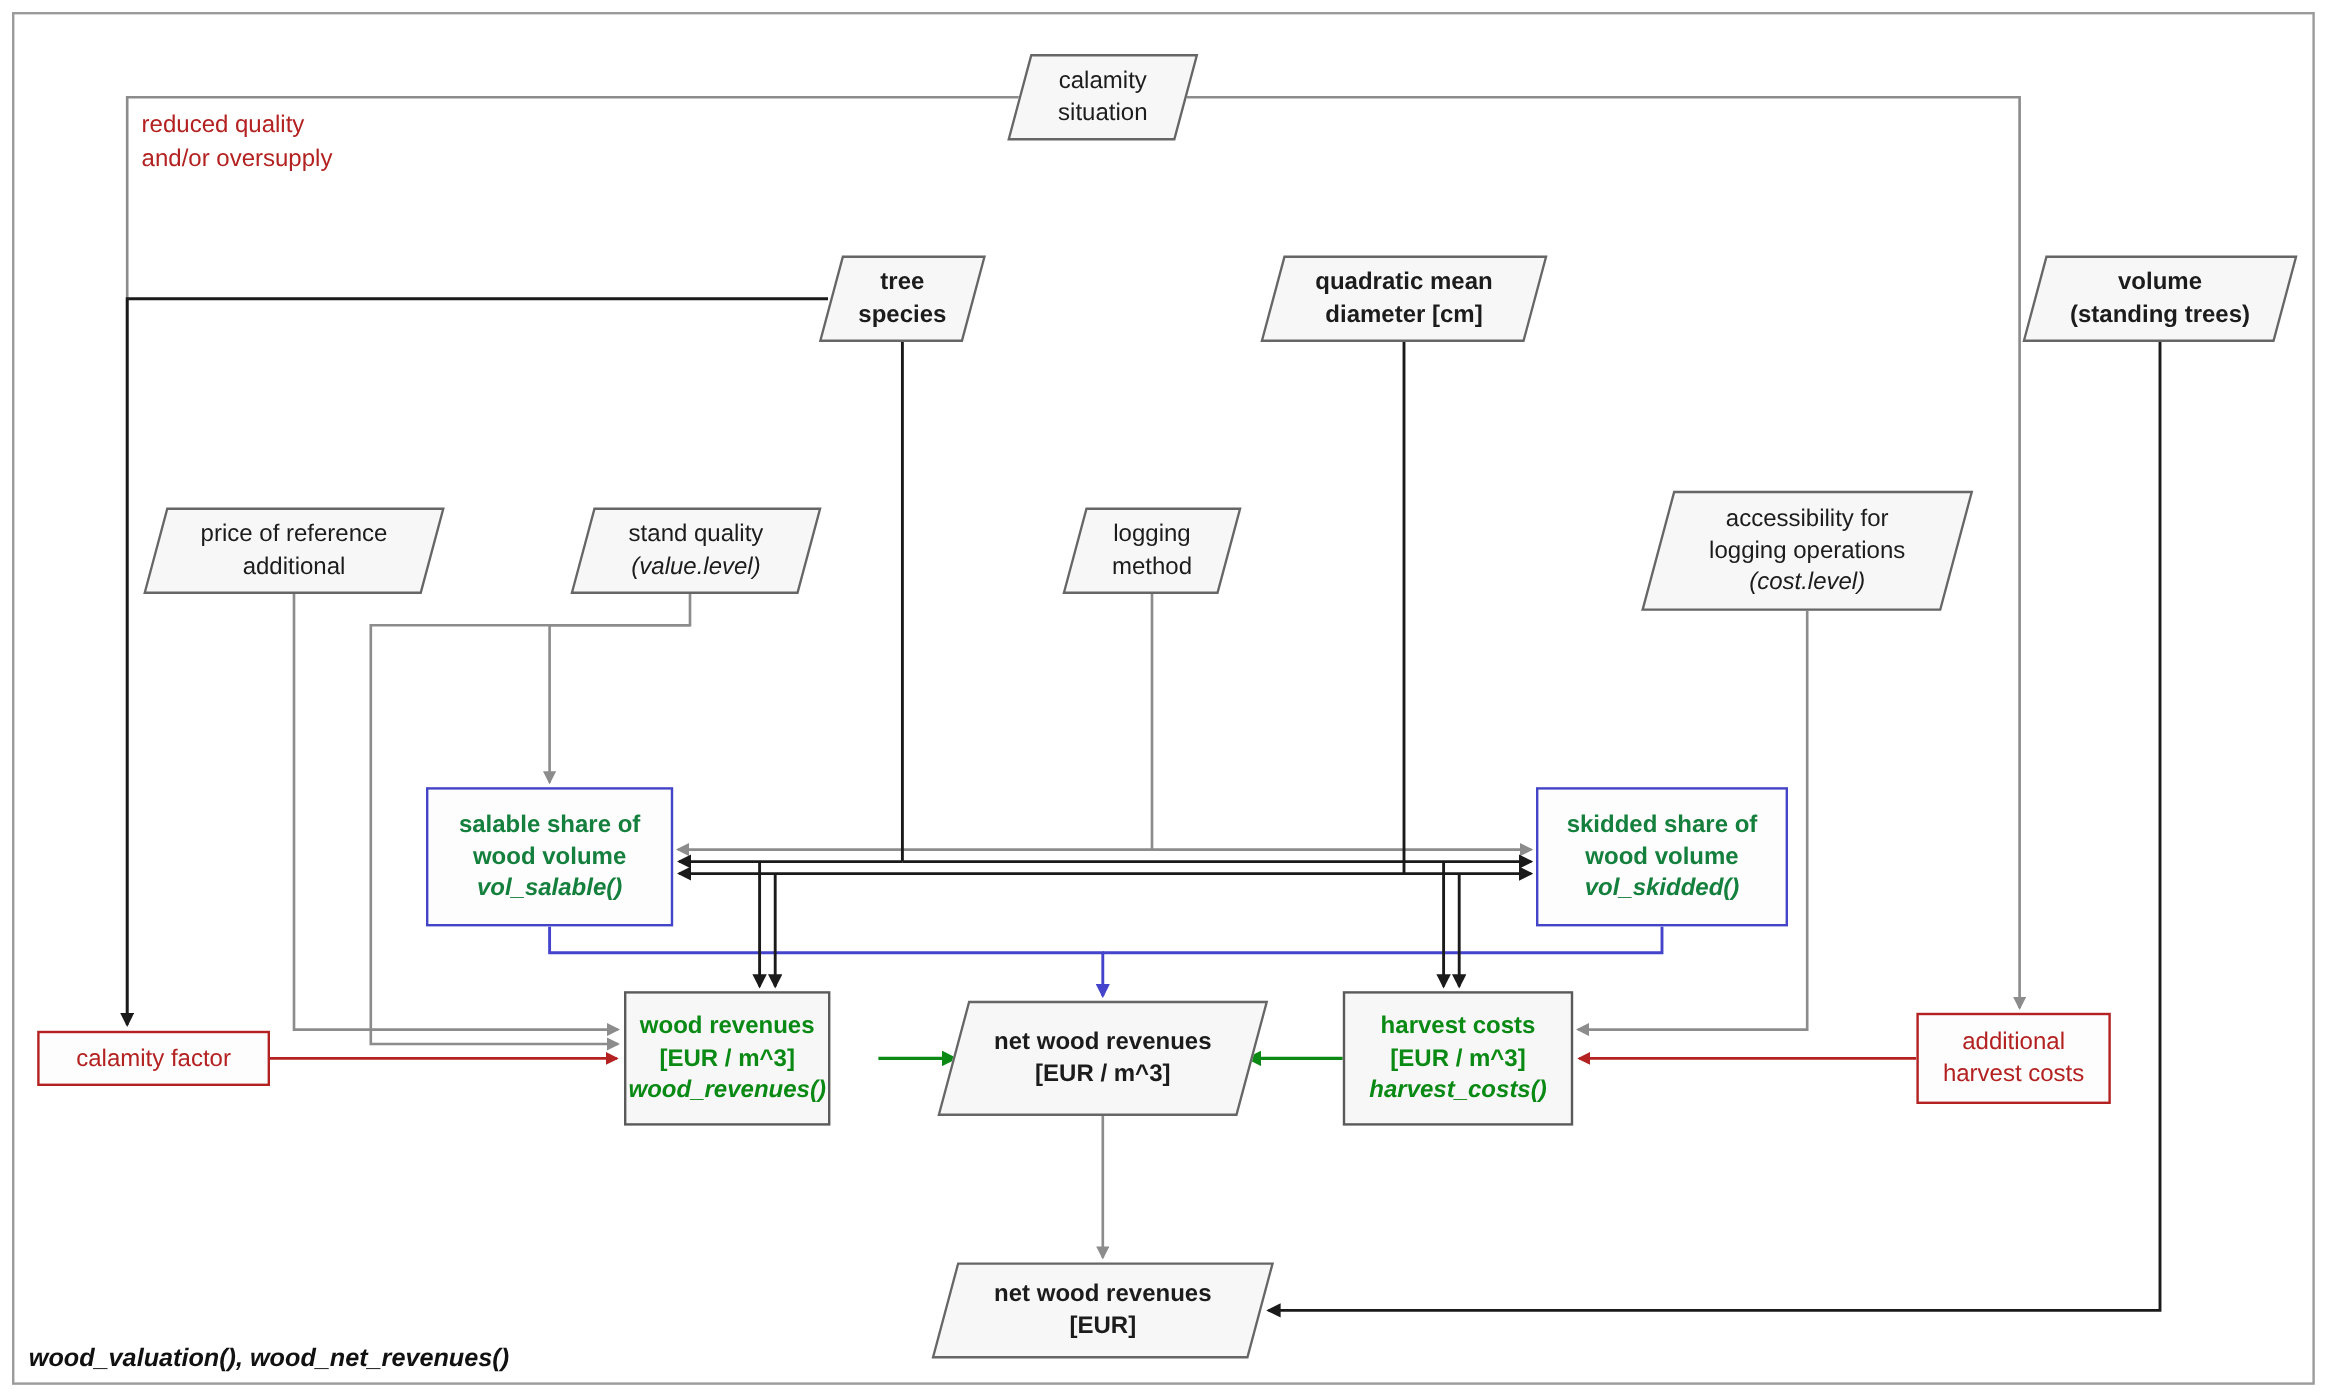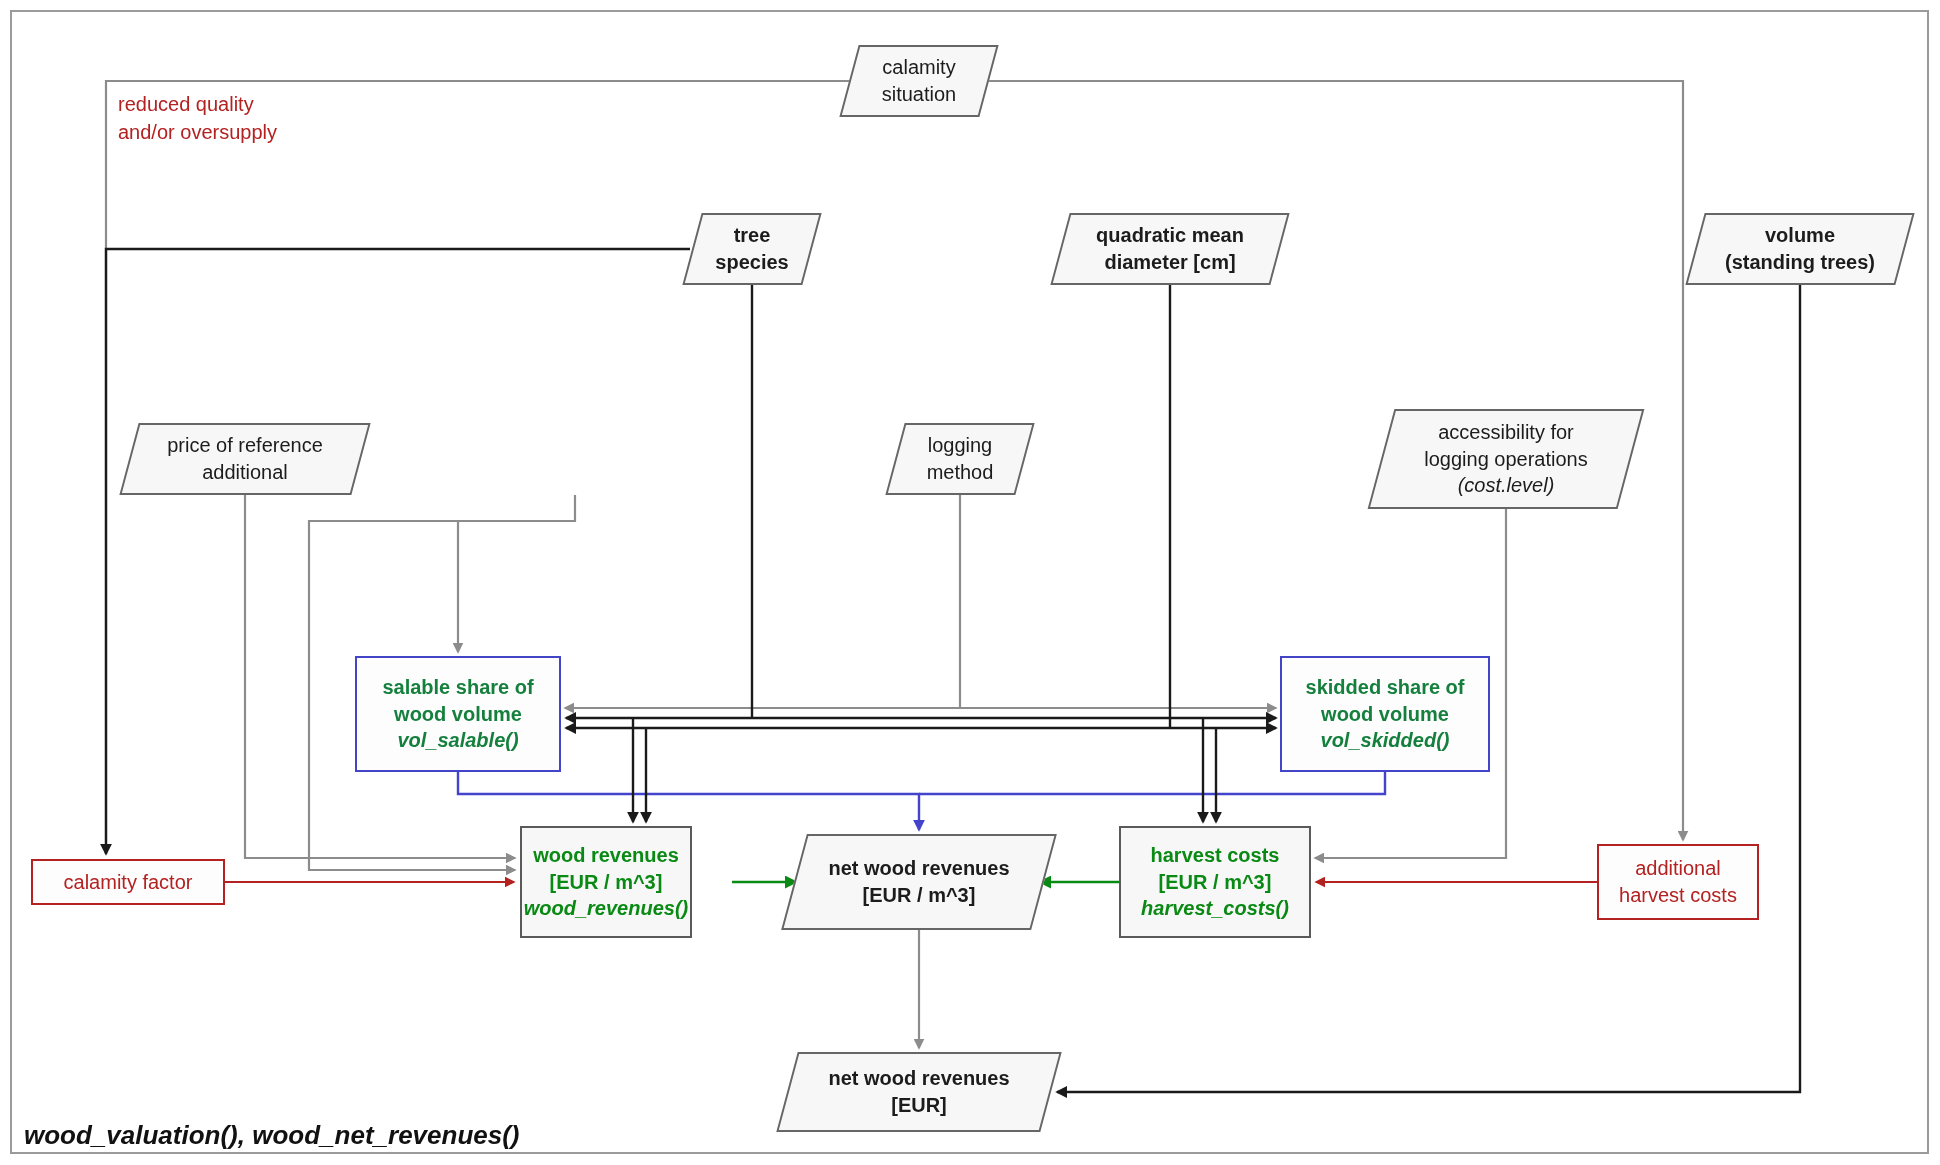--- a/index.html
+++ b/index.html
@@ -15,21 +15,21 @@
   .bold{font-weight:bold}
   .it{font-style:italic}
   .fn{font-style:italic;font-weight:bold}
   .c-blue{color:#15803d;font-weight:bold}
   .c-blue .bg{background:#fdfdfd;border-color:#4444c8}
   .c-green{color:#0a8a14;font-weight:bold}
   .c-green .bg{background:#f7f7f7;border-color:#5a5a5a}
   .c-red{color:#b42121;font-weight:normal}
   .c-red .bg{background:#fdfdfd;border-color:#b42121}
   #red-note{position:absolute;left:118px;top:90px;z-index:2;color:#b42121;font-size:20px;line-height:1.4}
-  #caption{position:absolute;left:24px;top:1120px;z-index:2;font-size:26px;font-weight:bold;font-style:italic;color:#111}
+  #caption{position:absolute;left:24px;top:1120px;z-index:2;font-size:21px;font-weight:bold;font-style:italic;color:#111}
   path.w{fill:none}
   .w-gray{stroke:#8c8c8c;stroke-width:2.2}
   .w-black{stroke:#1a1a1a;stroke-width:2.4}
   .w-red{stroke:#b42121;stroke-width:2.2}
   .w-green{stroke:#0a8a14;stroke-width:2.6}
   .w-blue{stroke:#4343cc;stroke-width:2.4}
   .mf-gray{fill:#8c8c8c}.mf-black{fill:#1a1a1a}.mf-red{fill:#b42121}.mf-green{fill:#0a8a14}.mf-blue{fill:#4343cc}
 </style>
 </head>
 <body>
@@ -117,20 +117,25 @@
     <span class="ln">volume</span>
     <span class="ln">(standing trees)</span>
   </div>
 
   <div class="node para" style="left:129px;top:423px;width:232px;height:72px">
     <span class="bg"></span>
     <span class="ln">price of reference</span>
     <span class="ln">additional</span>
   </div>
 
+  <div class="node para" style="left:485px;top:423px;width:190px;height:72px">
+    <span class="bg"></span>
+    <span class="ln">stand quality</span>
+    <span class="ln it">(value.level)</span>
+  </div>
 
   <div class="node para" style="left:895px;top:423px;width:130px;height:72px">
     <span class="bg"></span>
     <span class="ln">logging</span>
     <span class="ln">method</span>
   </div>
 
   <div class="node para" style="left:1381px;top:409px;width:250px;height:100px">
     <span class="bg"></span>
     <span class="ln">accessibility for</span>

